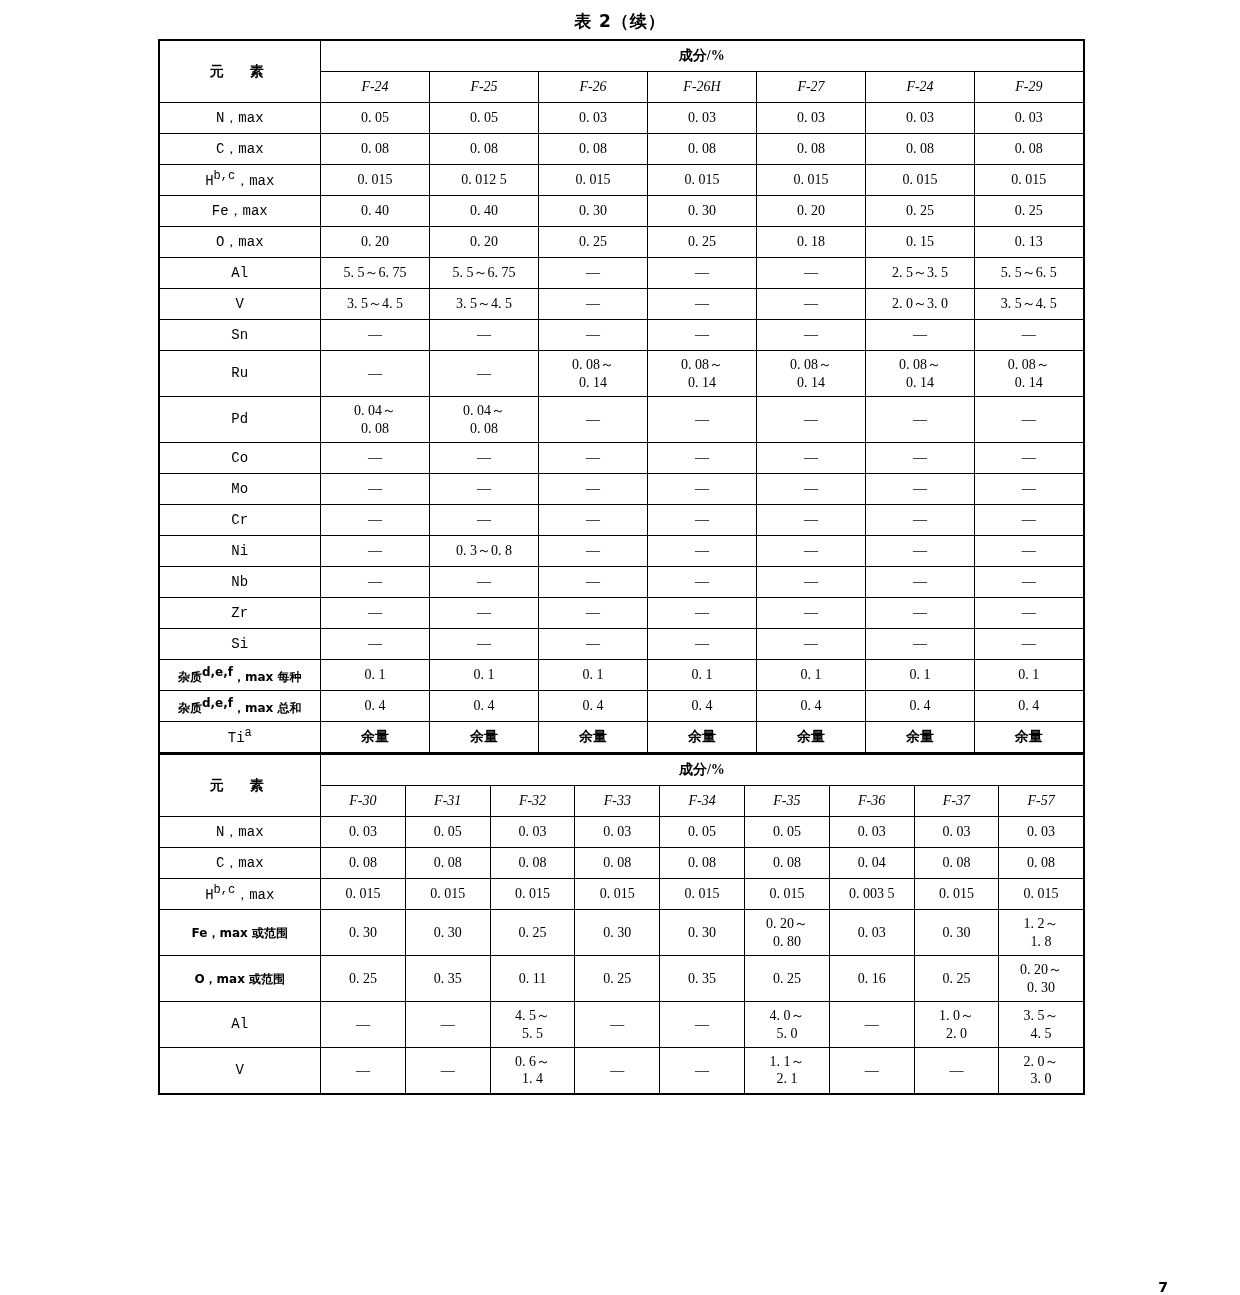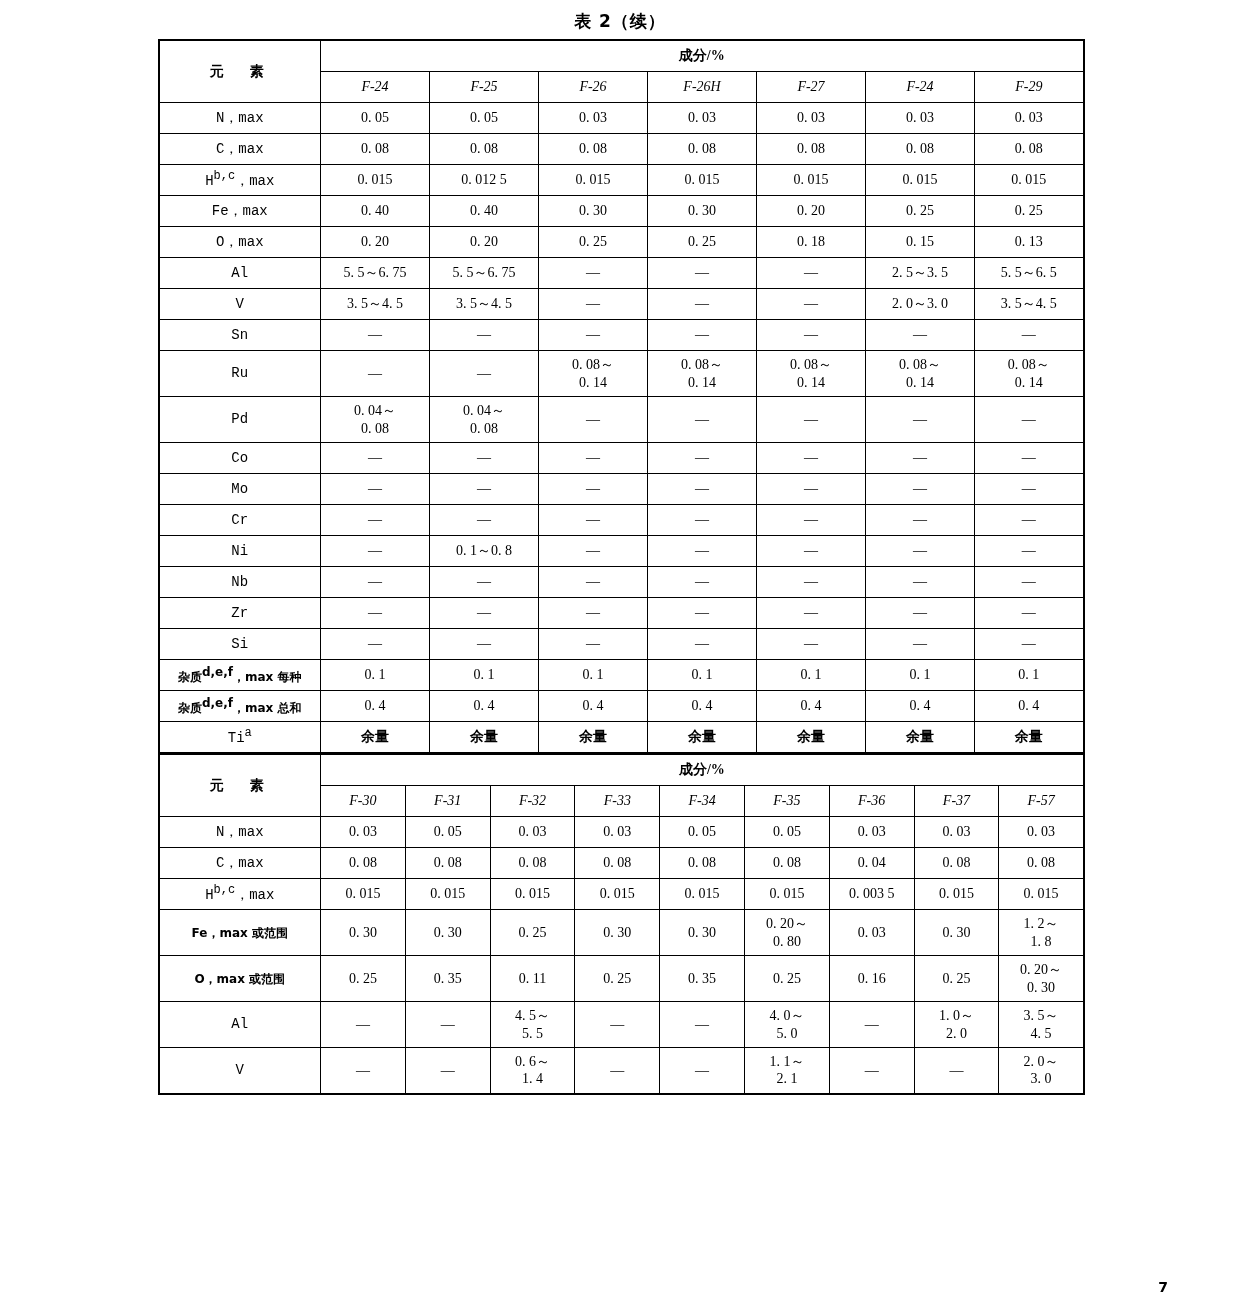--- a/index.html
+++ b/index.html
@@ -276,21 +276,21 @@
             <td>—</td>
             <td>—</td>
             <td>—</td>
             <td>—</td>
             <td>—</td>
             <td>—</td>
           </tr>
           <tr>
             <td><span class="rowlabel">Ni</span></td>
             <td>—</td>
-            <td>0. 1～0. 8</td>
+            <td>0. 3～0. 8</td>
             <td>—</td>
             <td>—</td>
             <td>—</td>
             <td>—</td>
             <td>—</td>
           </tr>
           <tr>
             <td><span class="rowlabel">Nb</span></td>
             <td>—</td>
             <td>—</td>

